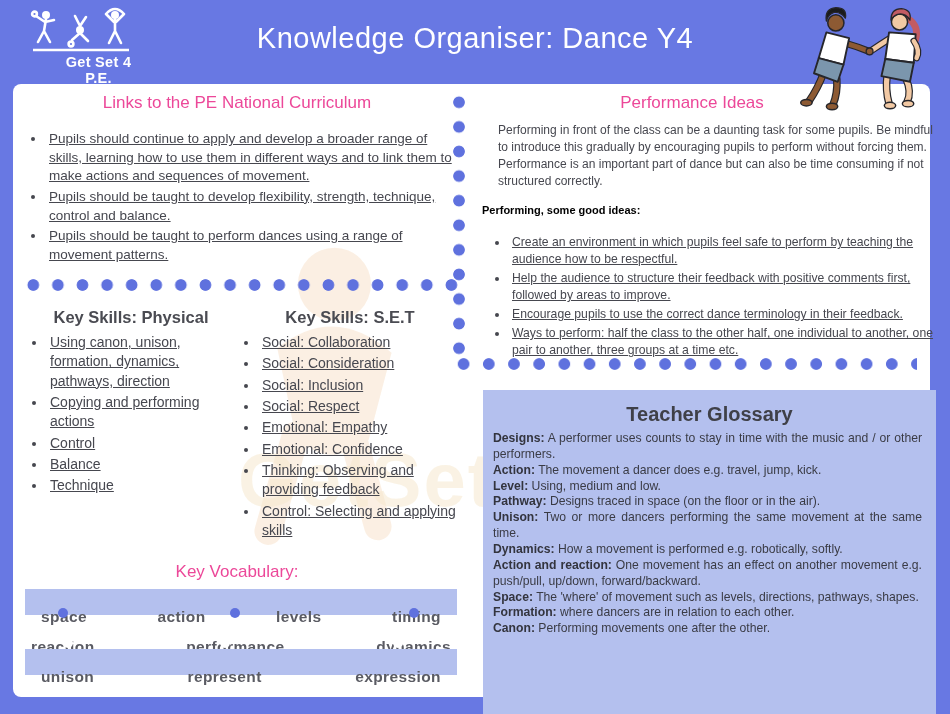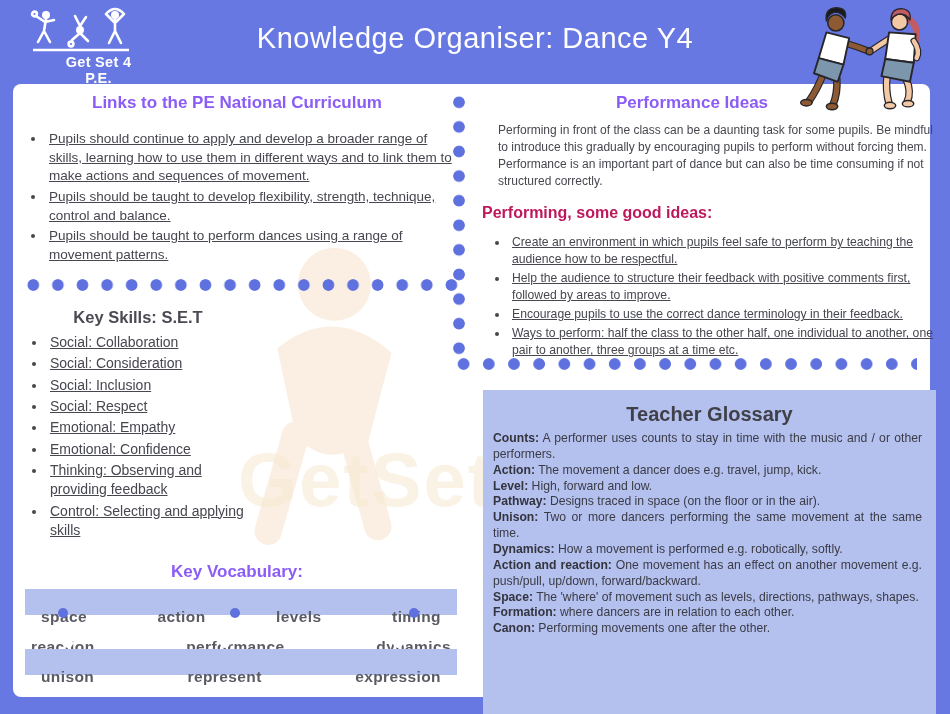--- a/index.html
+++ b/index.html
@@ -22,21 +22,21 @@
   .panel{
     position:absolute; left:13px; top:84px; width:917px; height:613px;
     background:#fff; border-radius:8px; z-index:1;
   }
   
   .watermark{ position:absolute; pointer-events:none; }
   #wm-figure{ top:150px; left:195px; width:230px; height:320px; opacity:.55; }
   #wm-text{ top:352px; left:225px; font-size:76px; font-weight:700; color:#f6e9cf; opacity:.55; letter-spacing:2px; }
   #wm-blob{ top:320px; left:845px; width:75px; height:150px; opacity:.5; }
   
-  .col-title{ position:absolute; font-weight:700; font-size:17px; color:#8b5cf6; text-align:center; }
+  .col-title{ position:absolute; font-weight:400; font-size:17px; color:#ec4899; text-align:center; }
   ul{ margin:0; padding-left:17px; list-style:disc;text-decoration:underline; }
   li{ padding-left:3px; margin-bottom:2px; }
   .dots-h{
     position:absolute; height:14px;
     background-image:radial-gradient(circle, var(--dot,#5f71de) 5.4px, transparent 6.2px);
     background-position:left center;
   }
   #dots-left{ top:194px; left:8px; width:444px; background-size:24.6px 14px; }
   #dots-right{ top:273px; left:438px; width:466px; background-size:25.2px 14px; }
   .dots-v{
@@ -57,21 +57,21 @@
   .vocab-row{ height:26px; display:flex; align-items:center; justify-content:space-between; padding:0 16px; }
   .vocab-row[data-variant="band"]{ background:var(--band,#b4c0ee); }
   .vocab-row[data-variant="plain"]{ background:transparent; padding:0 6px; }
   .vocab-word{ display:flex; align-items:center; gap:20px; font-weight:700; font-size:15.5px; color:#5a5b63; letter-spacing:.4px;flex-direction:column; }
   .vocab-dot{ width:10px; height:10px; border-radius:50%; flex:0 0 auto; }
   .vocab-row[data-variant="band"] .vocab-dot{ background:#fff; }
   .vocab-row[data-variant="plain"] .vocab-dot{ background:var(--dot,#5f71de); }
   
   #perf-title{ top:9px; left:455px; width:448px; }
   #perf-intro{ position:absolute; top:38px; left:469px; width:446px; font-size:12px; line-height:1.42;margin-left:16px; }
-  #perf-sub{ position:absolute; top:120px; left:469px; font-size:16px; font-weight:700; color:#be185d; }
+  #perf-sub{ position:absolute; top:120px; left:469px; font-size:11px; font-weight:700; color:#000000; }
   #perf-list{ position:absolute; top:150px; left:479px; width:450px; font-size:12.2px; line-height:1.4; }
   #glossary{
     position:absolute; top:306px; left:470px; width:453px; height:369px;
     background:var(--band,#b4c0ee);
   }
   #glossary h2{ margin:13px 0 5px; text-align:center; font-size:20px; font-weight:700; color:#3f4048; }
   .gloss-entries{ margin:0 14px 0 10px; font-size:12.2px; line-height:1.3; color:#3a3b45; text-align:justify; }
   .gloss-entry b{ color:#33343e; }
 </style>
 </head>
@@ -153,20 +153,31 @@
 
   <li>Pupils should continue to apply and develop a broader range of skills, learning how to use them in different ways and to link them to make actions and sequences of movement.</li>
       <li>Pupils should be taught to develop flexibility, strength, technique, control and balance.</li>
       <li>Pupils should be taught to perform dances using a range of movement patterns.</li>
     </ul>
 
   <div class="dots-h" id="dots-left"></div>
   <div class="dots-v"></div>
 
   <div id="skills">
+    <div class="skill-col" id="skill-physical">
+      <h3>Key Skills: Physical</h3>
+      <ul>
+
+      <li>Using canon, unison, formation, dynamics, pathways, direction</li>
+          <li>Copying and performing actions</li>
+          <li>Control</li>
+          <li>Balance</li>
+          <li>Technique</li>
+        </ul>
+    </div>
     <div class="skill-col" id="skill-set">
       <h3>Key Skills: S.E.T</h3>
       <ul>
 
       <li>Social: Collaboration</li>
           <li>Social: Consideration</li>
           <li>Social: Inclusion</li>
           <li>Social: Respect</li>
           <li>Emotional: Empathy</li>
           <li>Emotional: Confidence</li>
@@ -253,25 +264,25 @@
       <li>Encourage pupils to use the correct dance terminology in their feedback.</li>
       <li>Ways to perform: half the class to the other half, one individual to another, one pair to another, three groups at a time etc.</li>
     </ul>
 
   <div class="dots-h" id="dots-right"></div>
 
   <div id="glossary">
     <h2>Teacher Glossary</h2>
     <div class="gloss-entries">
 
-        <div class="gloss-entry"><b>Counts:</b><span> A performer uses counts to stay in time with the music and / or other performers.</span></div>
+        <div class="gloss-entry"><b>Designs:</b><span> A performer uses counts to stay in time with the music and / or other performers.</span></div>
 
         <div class="gloss-entry"><b>Action:</b><span> The movement a dancer does e.g. travel, jump, kick.</span></div>
 
-        <div class="gloss-entry"><b>Level:</b><span> High, forward and low.</span></div>
+        <div class="gloss-entry"><b>Level:</b><span> Using, medium and low.</span></div>
 
         <div class="gloss-entry"><b>Pathway:</b><span> Designs traced in space (on the floor or in the air).</span></div>
 
         <div class="gloss-entry"><b>Unison:</b><span> Two or more dancers performing the same movement at the same time.</span></div>
 
         <div class="gloss-entry"><b>Dynamics:</b><span> How a movement is performed e.g. robotically, softly.</span></div>
 
         <div class="gloss-entry"><b>Action and reaction:</b><span> One movement has an effect on another movement e.g. push/pull, up/down, forward/backward.</span></div>
 
         <div class="gloss-entry"><b>Space:</b><span> The 'where' of movement such as levels, directions, pathways, shapes.</span></div>

